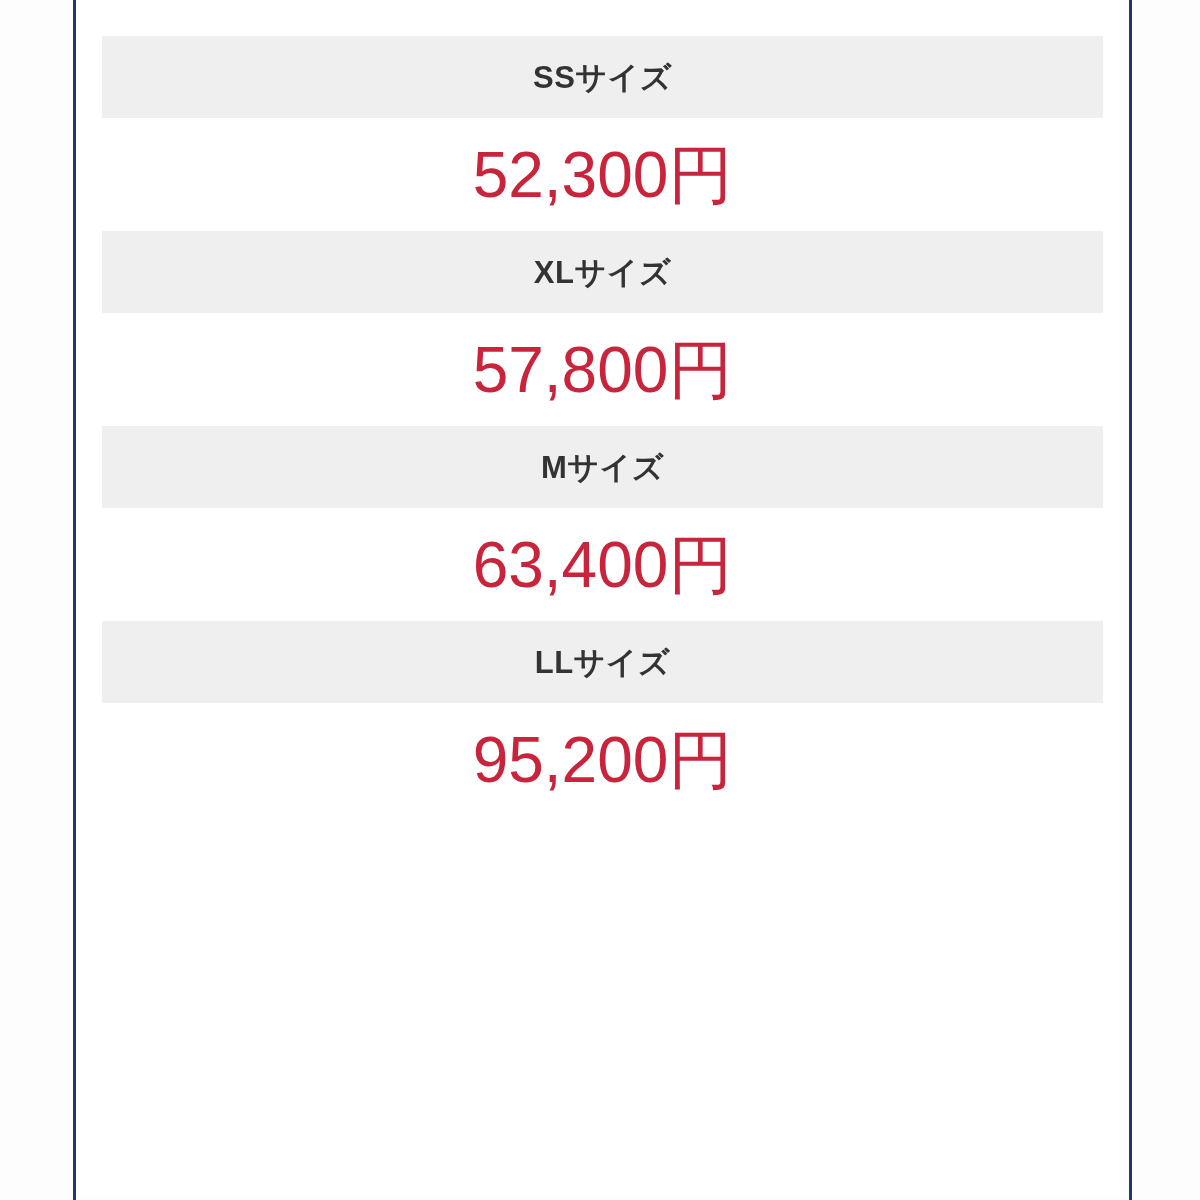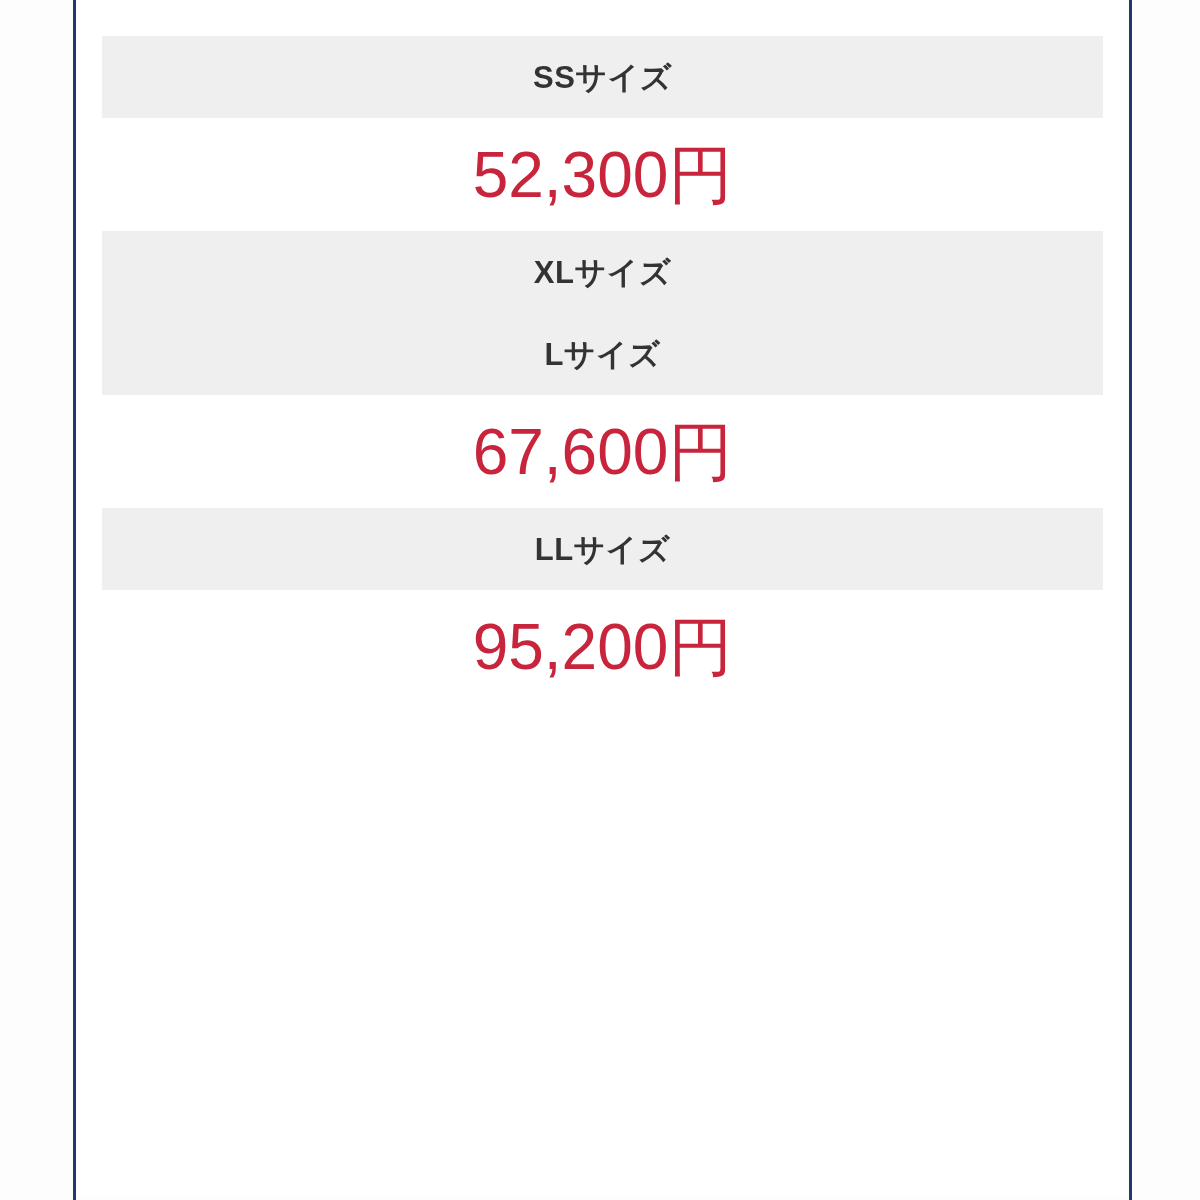--- a/index.html
+++ b/index.html
@@ -111,33 +111,34 @@
         </div>
         <div class="price-band">
           <span class="price-value">52,300円</span>
         </div>
       </div>
 
       <div class="price-row">
         <div class="size-band">
           <span class="size-label">XLサイズ</span>
         </div>
-      </div>
-
-      <div class="price-row">
+        <div class="price-band">
+          <span class="price-value">57,800円</span>
+        </div>
       </div>
 
       <div class="price-row">
         <div class="size-band">
-          <span class="size-label">Lサイズ</span>
+          <span class="size-label">Mサイズ</span>
         </div>
         <div class="price-band">
-          <span class="price-value">67,600円</span>
+          <span class="price-value">63,400円</span>
         </div>
       </div>
+
 
       <div class="price-row">
       </div>
 
       <div class="price-row">
         <div class="size-band">
           <span class="size-label">LLサイズ</span>
         </div>
         <div class="price-band">
           <span class="price-value">95,200円</span>

